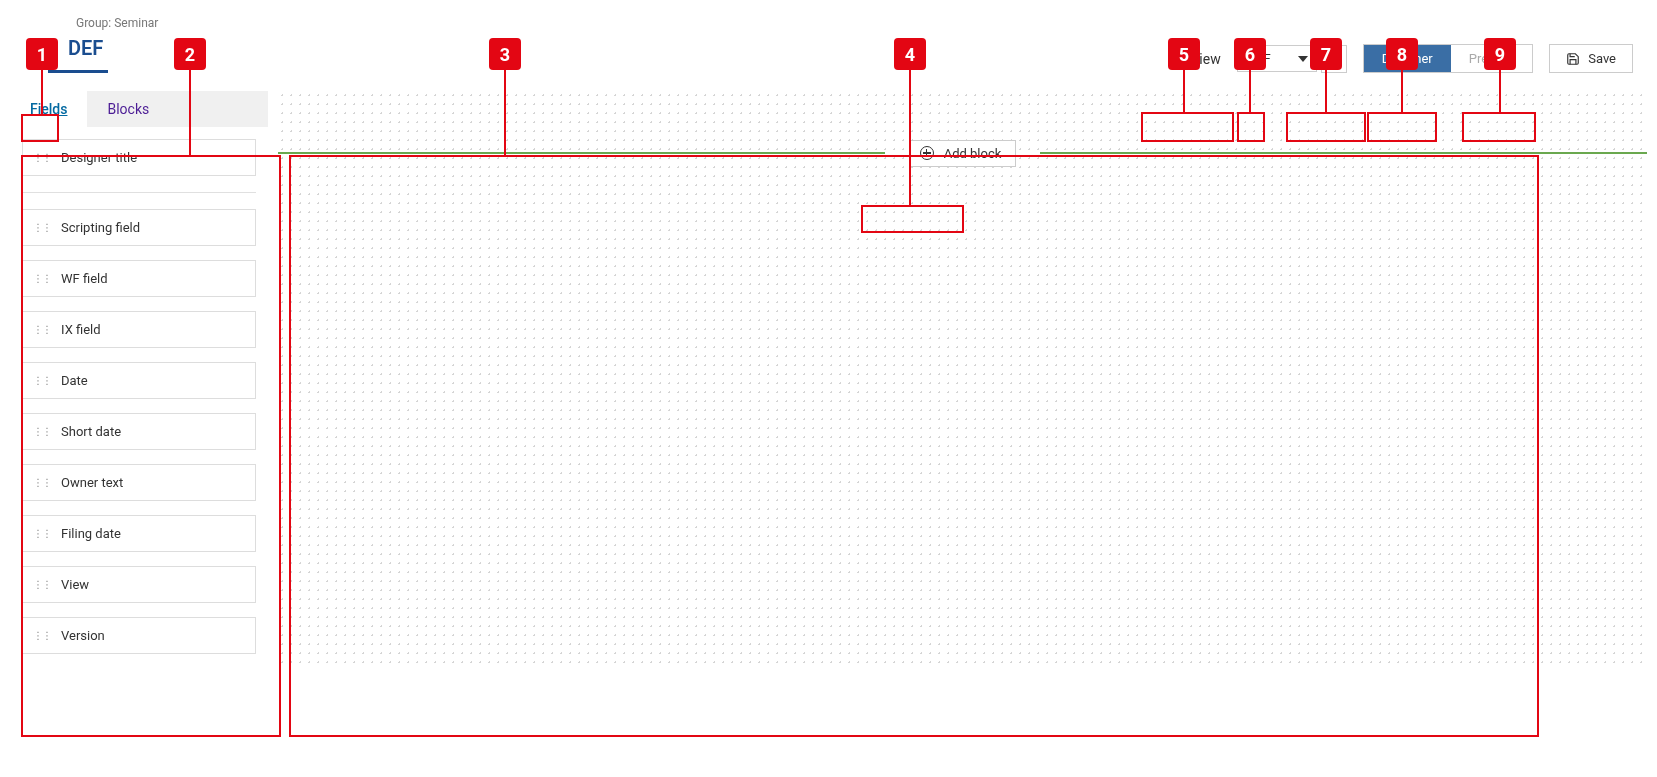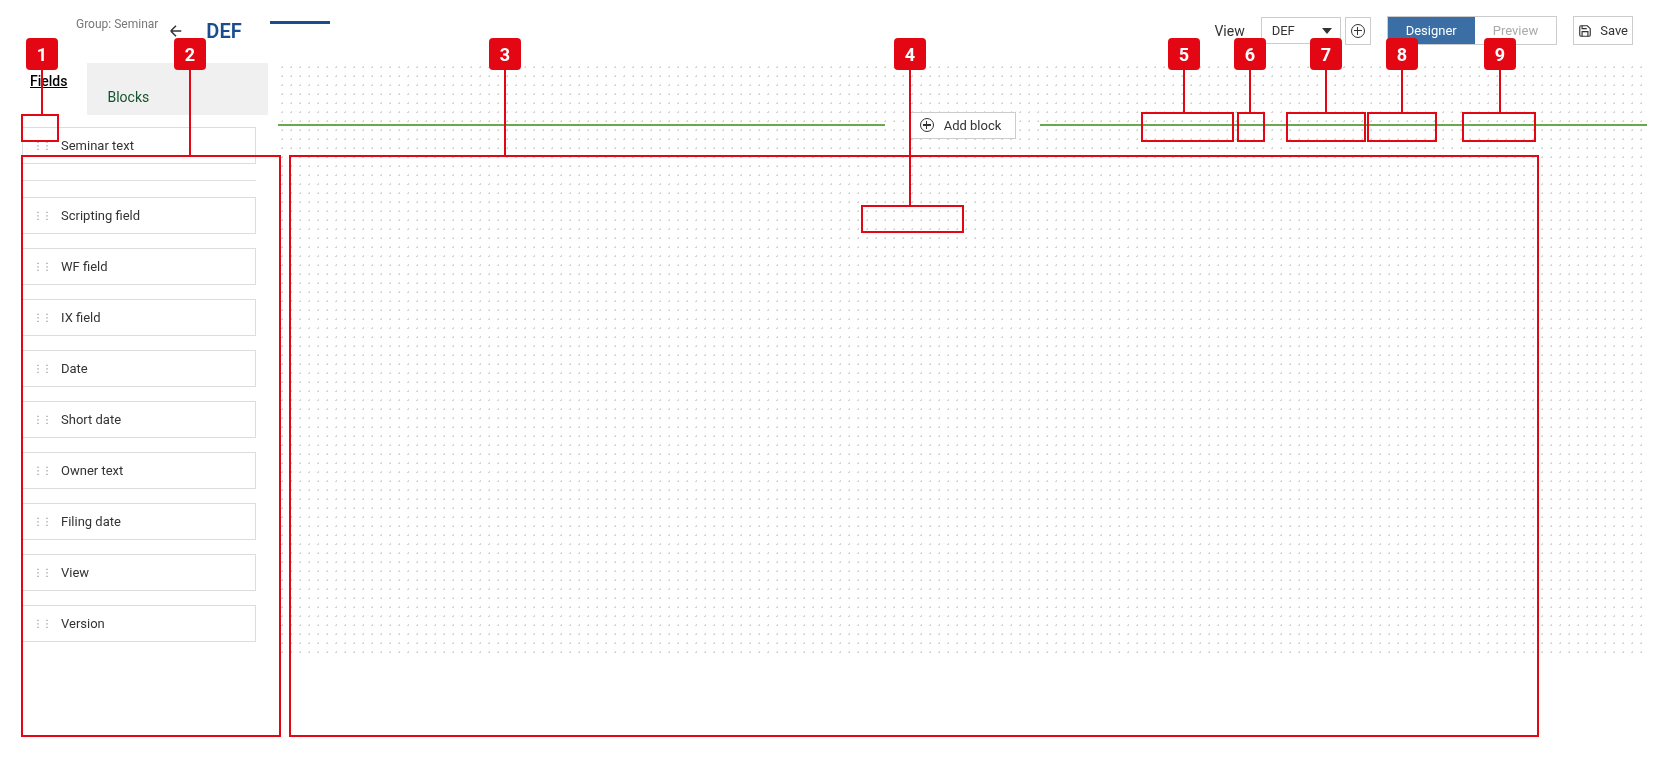--- a/index.html
+++ b/index.html
@@ -46,21 +46,21 @@
     
     
     .header {
       padding: 16px 24px 8px 24px;
       display: flex;
       align-items: flex-end;
       justify-content: space-between;
     }
     .header-left {
       display: flex;
-      flex-direction: row;
+      flex-direction: column;
       gap: 4px;
     }
     .group-label {
       font-size: 12px;
       color: #777;
       margin-left: 52px;
     }
     .title-row {
       display: flex;
       align-items: center;
@@ -147,21 +147,21 @@
     }
     .toggle-btn.inactive {
       color: #aaa;
       background: #fff;
     }
     .save-btn {
       display: flex;
       align-items: center;
       gap: 8px;
       border: 1px solid #ccc;
-      padding: 6px 4px;
+      padding: 6px 16px;
       cursor: pointer;
       font-size: 13px;
     }
     
     
     .main-content {
       display: flex;
       padding: 0 10px;
       gap: 10px;
       margin-top: 10px;
@@ -175,28 +175,27 @@
     .tabs {
       display: flex;
       background: #f0f0f0;
     }
     .tab {
       padding: 10px 20px;
       font-size: 14px;
       cursor: pointer;
     }
     .tab.active {
-      color: #000000;
+      color: #0369a1;
       background: #fff;
       font-weight: 500;
       text-decoration: underline;
     }
     .tab.inactive {
-      color: #14532d;
-      margin-top: 16px;
+      color: #4c1d95;
     }
     .fields-list {
       padding: 12px 12px;
       display: flex;
       flex-direction: column;
       gap: 14px;
     }
     .field-item {
       border: 1px solid #ddd;
       padding: 10px 10px;
@@ -359,21 +358,21 @@
 <div class="main-content">
 
   <div class="sidebar">
     <div class="tabs">
       <div class="tab active">Fields</div>
       <div class="tab inactive">Blocks</div>
     </div>
     <div class="fields-list">
       <div class="field-item">
         <span class="drag-handle">⋮⋮</span>
-        <span>Seminar text</span>
+        <span>Designer title</span>
       </div>
       <hr class="field-divider">
       <div class="field-item">
         <span class="drag-handle">⋮⋮</span>
         <span>Scripting field</span>
       </div>
       <div class="field-item">
         <span class="drag-handle">⋮⋮</span>
         <span>WF field</span>
       </div>

